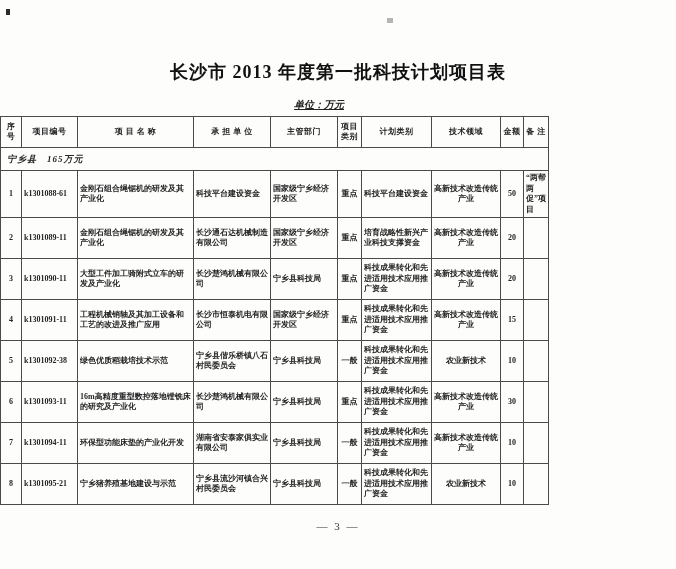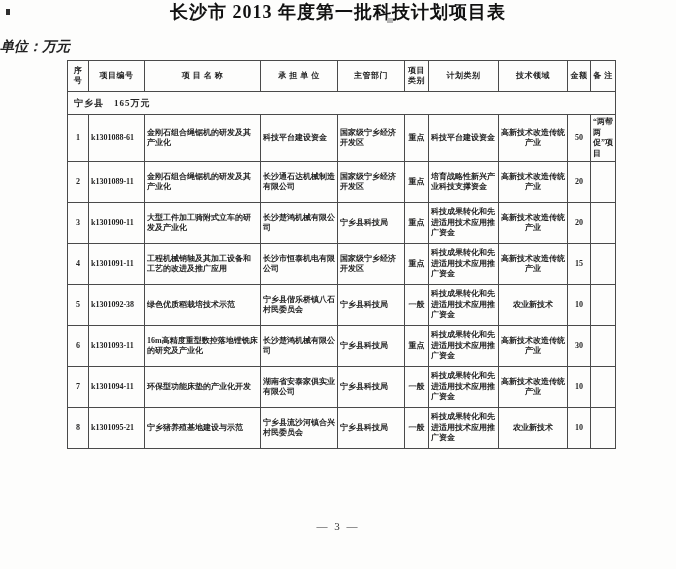--- a/index.html
+++ b/index.html
@@ -5,42 +5,42 @@
   html,body{margin:0;padding:0;}
   body{
     width:676px;height:569px;overflow:hidden;position:relative;
     background:#fbfbfa;
     font-family:"Liberation Serif","DejaVu Serif",serif;
     color:#1f1f1f;
     -webkit-font-smoothing:antialiased;
   }
   .page{position:absolute;inset:0;background:#fdfdfc;}
   .doc-title{
-    text-align:center;
+    margin-top:60px;text-align:center;
     font-size:18px;font-weight:bold;letter-spacing:1px;color:#111;
   }
   .unit-label{
-    margin:14px 38px 4px 0;text-align:left;
-    font-size:14px;font-weight:bold;font-style:italic;color:#222;
+    margin:14px 38px 4px 0;text-align:center;
+    font-size:10px;font-weight:bold;font-style:italic;color:#222;text-decoration:underline;
   }
   table.main{
     border-collapse:collapse;table-layout:fixed;
-    margin-left:67px;width:548px;
+    width:548px;
     border:1.5px solid #3f3f3f;
   }
   table.main td,table.main th{
     border:1px solid #4a4a4a;
     font-size:8px;line-height:10.5px;font-weight:bold;
     padding:2px 2px;vertical-align:middle;color:#242424;
     overflow:hidden;word-break:break-all;
   }
   th{font-size:8.5px;text-align:center;height:26px;letter-spacing:.5px;}
   tr.group-row td{
     height:18px;text-align:left;padding-left:6px;
-    font-size:9px;letter-spacing:1px;
+    font-style:italic;font-size:9px;letter-spacing:1px;
   }
   tr.data-row td{height:36px;}
   .c-center{text-align:center;}
   .c-left{text-align:left;padding-left:3px;}
   td.remark{font-size:7px;line-height:9px;padding:1px;}
   .page-number{
     position:absolute;left:0;right:0;top:520px;text-align:center;
     font-size:11px;letter-spacing:2px;color:#333;
   }
   .speck{position:absolute;background:#2e2e2e;}

